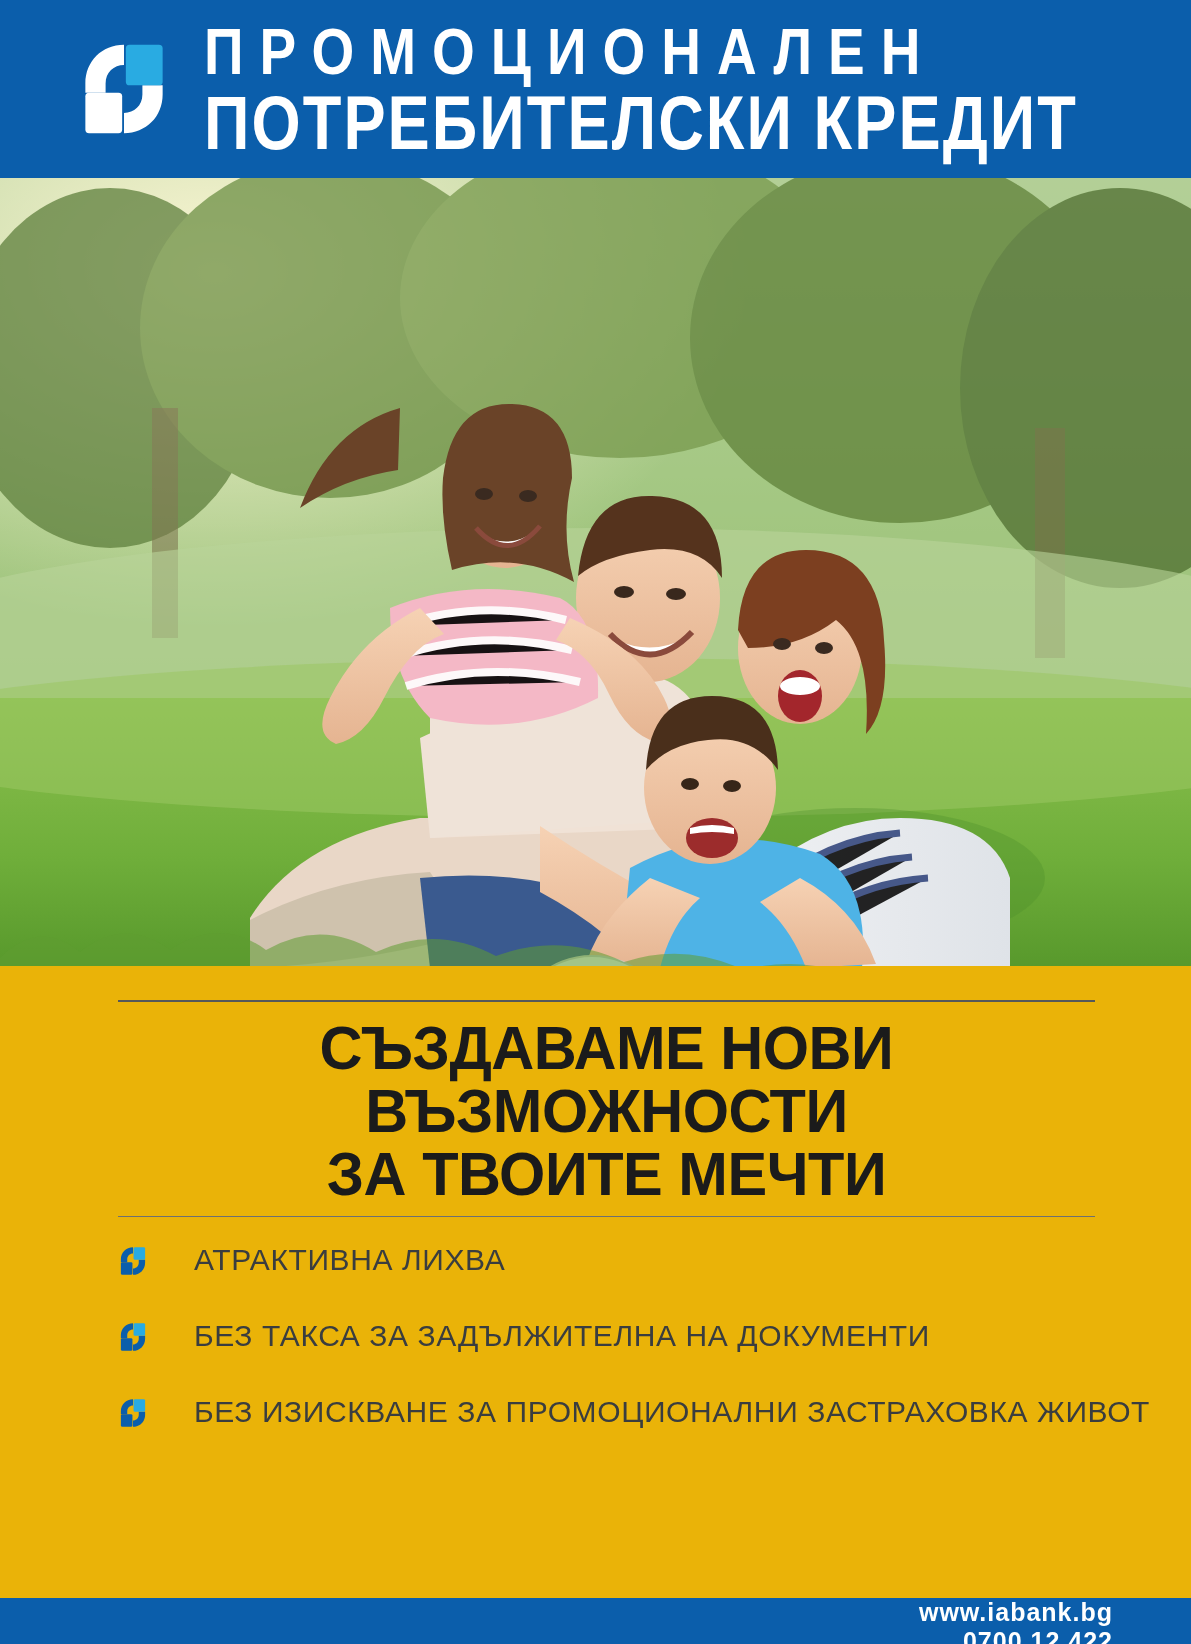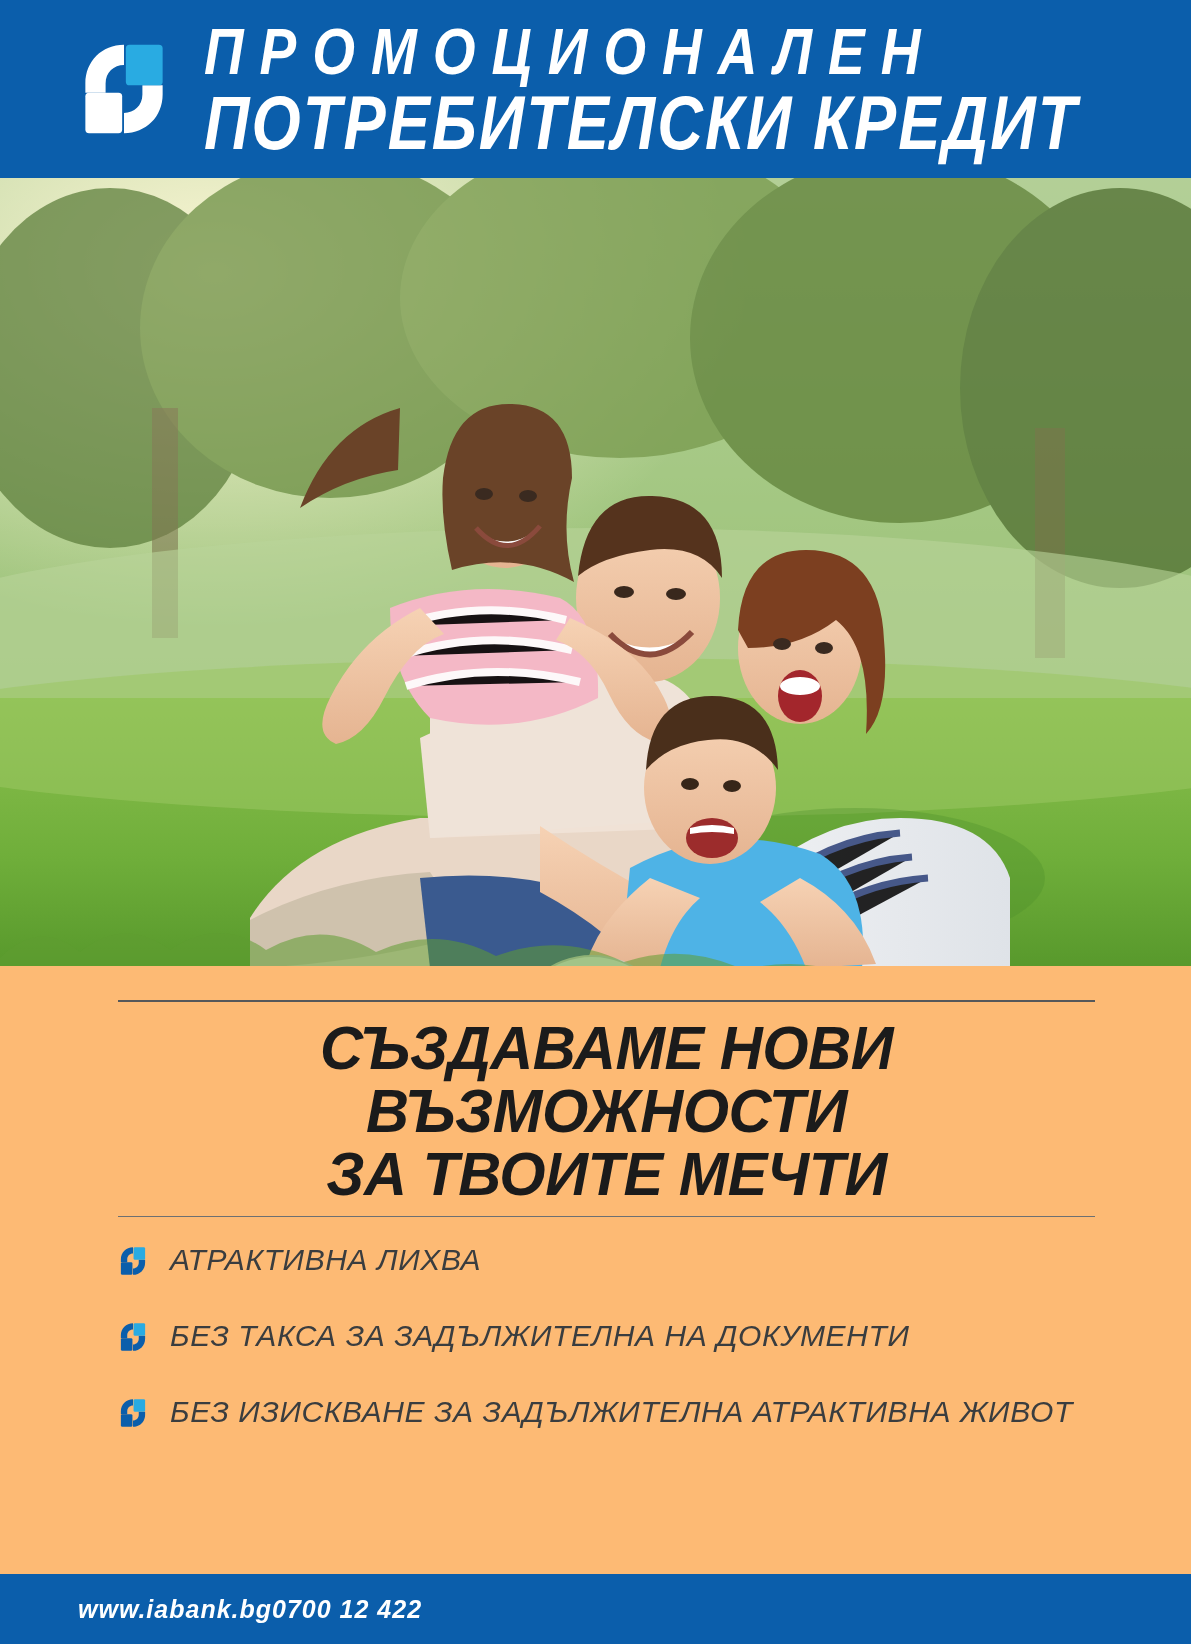--- a/index.html
+++ b/index.html
@@ -12,24 +12,23 @@
     height: 1644px;
     font-family: "Liberation Sans", sans-serif;
     overflow: hidden;
     position: relative;
   }
 
   .poster {
     width: 1191px;
     height: 1644px;
     position: relative;
-    background: #fdba74;
+    background: #eab308;
     display: flex;
     flex-direction: column;
-    font-style: italic;
   }
 
   
   .header {
     position: relative;
     height: 178px;
     background: #0b5eab;
     display: flex;
     align-items: center;
     padding: 0 0 0 78px;
@@ -136,35 +135,37 @@
     margin-right: 22px;
     position: relative;
     top: 1px;
   }
   .bullet-text {
     color: #3a3d3f;
     font-size: 30px;
     letter-spacing: 0.6px;
     font-family: "Liberation Sans", sans-serif;
     white-space: nowrap;
+    margin-left: 24px;
   }
 
   
   .footer {
-    height: 70px;
+    height: 46px;
     background: #0b5eab;
     display: flex;
-    align-items: center;
+    align-items: flex-end;
     color: #ffffff;
     font-weight: bold;
     font-size: 25px;
     letter-spacing: 1px;
     padding: 0 78px;
     box-sizing: border-box;
     font-family: "Liberation Sans", sans-serif;
+    flex-direction: column;
   }
   .footer .site { flex: 0 0 auto; }
   .footer .short { flex: 1 1 auto; text-align: center; }
   .footer .phone { flex: 0 0 auto; text-align: right; }
 </style>
 </head>
 <body>
 
 <div class="poster">
 
@@ -353,21 +354,21 @@
 
       <div class="bullet">
         <span class="bullet-icon">
           <svg viewBox="0 0 100 104" width="30" height="30" aria-hidden="true">
             <path d="M50 4 C26 4 8 22 8 46 L8 56 L30 56 L30 46 C30 34 39 26 50 26 Z" fill="#0b5eab"></path>
             <path d="M50 100 C74 100 92 82 92 58 L92 48 L70 48 L70 58 C70 70 61 78 50 78 Z" fill="#0b5eab"></path>
             <rect x="52" y="4" width="40" height="44" rx="5" fill="#29abe2"></rect>
             <rect x="8" y="56" width="40" height="44" rx="5" fill="#0b5eab"></rect>
           </svg>
         </span>
-        <span class="bullet-text">БЕЗ ИЗИСКВАНЕ ЗА ЗАДЪЛЖИТЕЛНА АТРАКТИВНА ЖИВОТ</span>
+        <span class="bullet-text">БЕЗ ИЗИСКВАНЕ ЗА ПРОМОЦИОНАЛНИ ЗАСТРАХОВКА ЖИВОТ</span>
       </div>
 
     </div>
   </div>
 
   <div class="footer">
     <span class="site">www.iabank.bg</span>
     <span class="phone">0700 12 422</span>
   </div>
 

